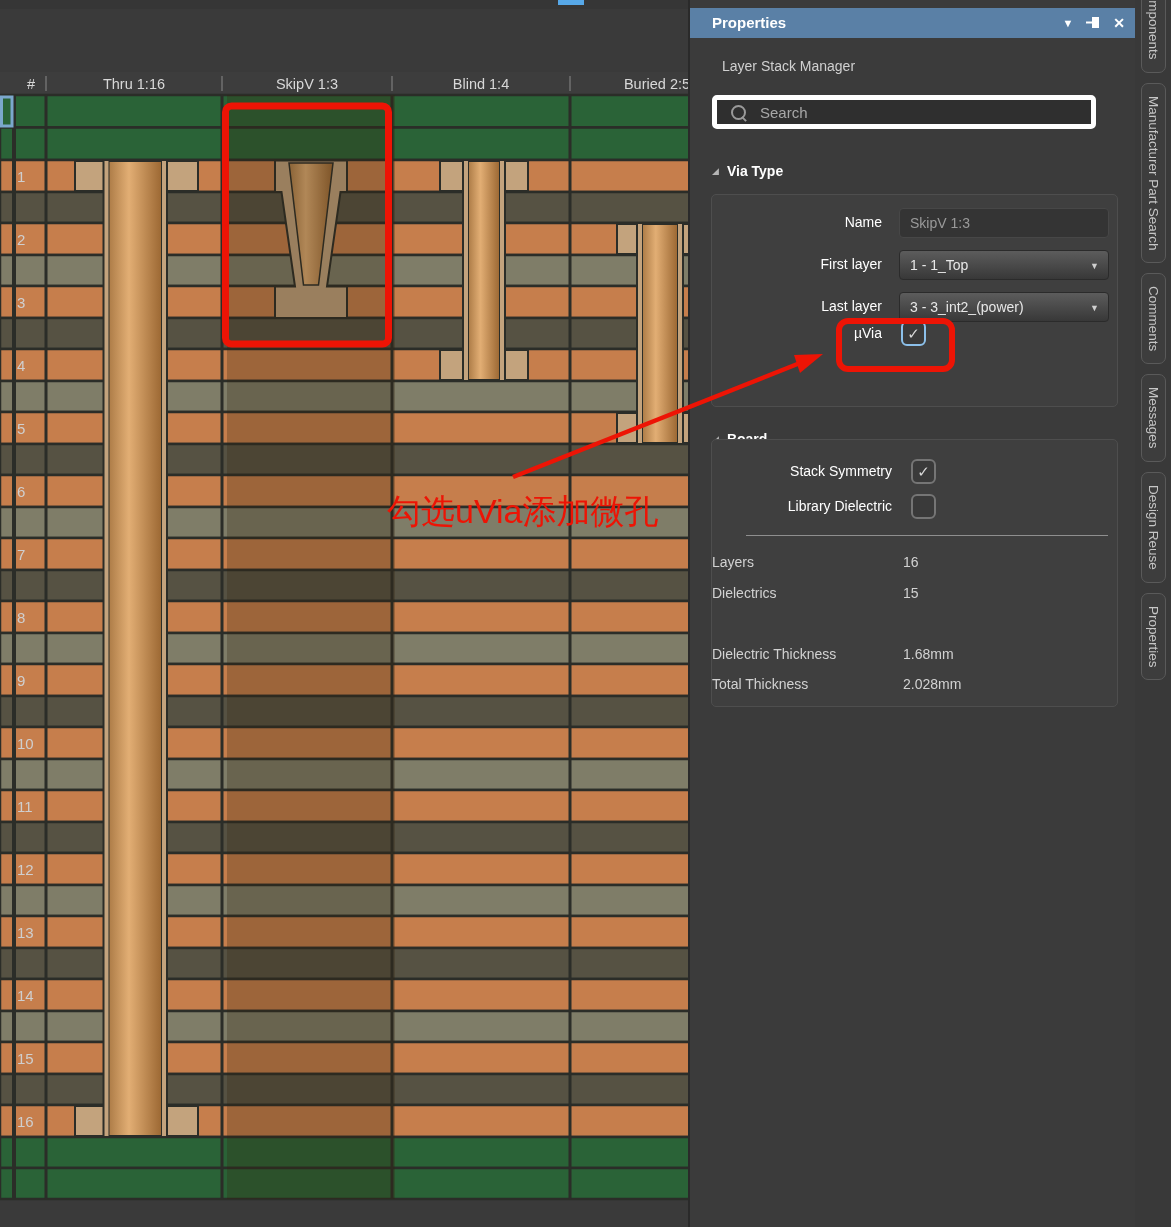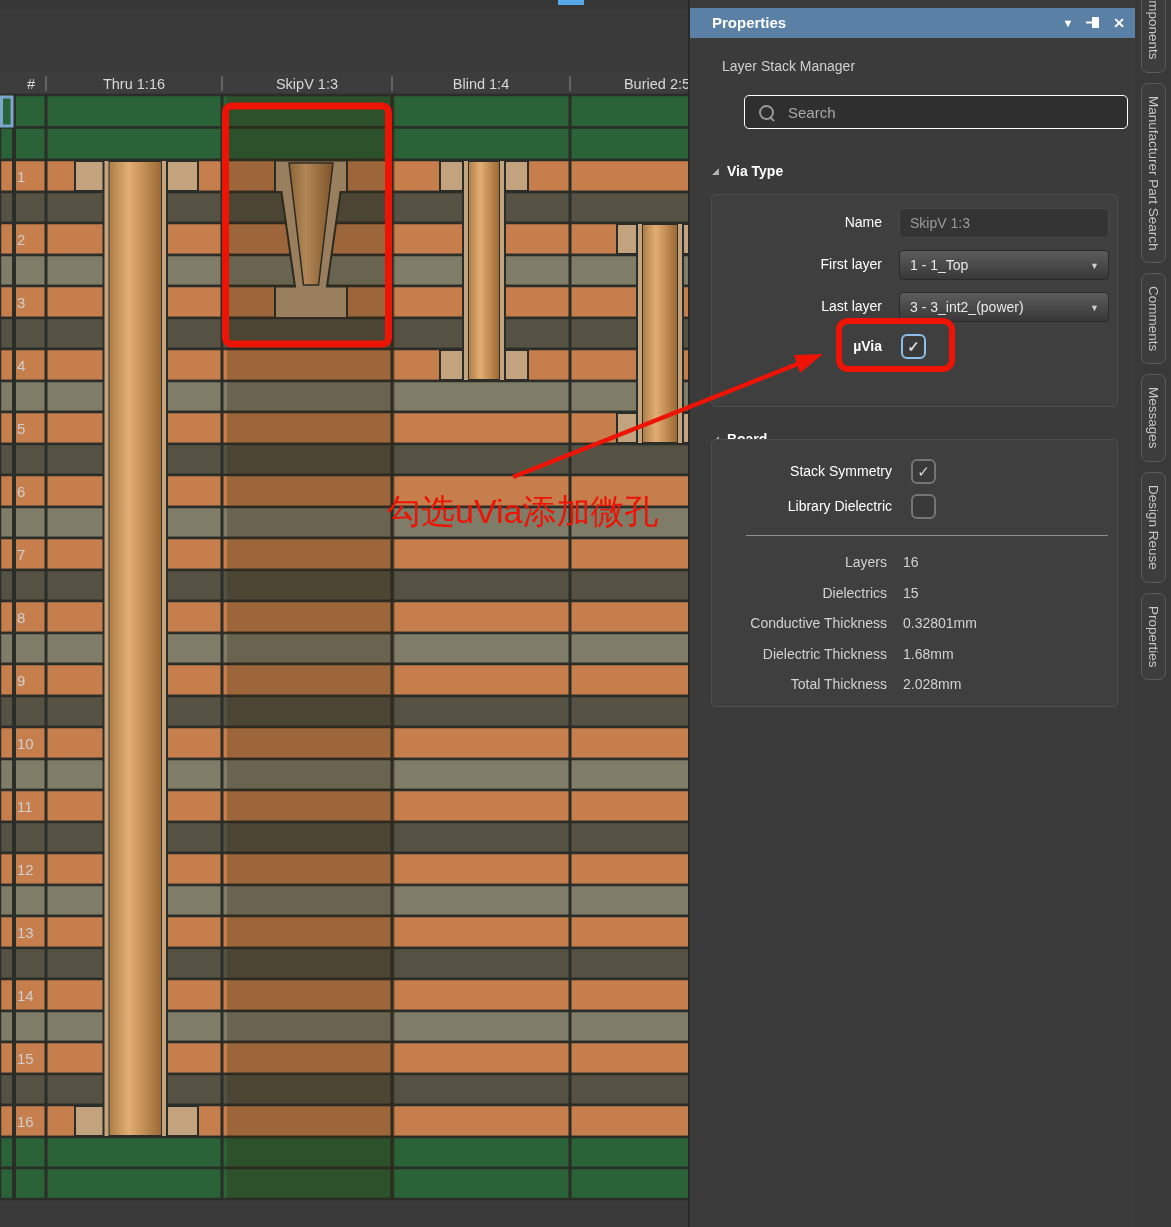--- a/index.html
+++ b/index.html
@@ -16,21 +16,21 @@
   
   #panel{position:absolute;left:688px;top:0;width:447px;height:1227px;background:#3b3b3b;
          border-left:2px solid #2a2a2a;box-sizing:border-box;z-index:10;color:#d4d4d4;font-size:14px;}
   #titlebar{position:absolute;left:0;top:8px;width:100%;height:30px;background:#5a80a6;}
   #titlebar .t{position:absolute;left:22px;top:6px;color:#ffffff;font-weight:bold;font-size:15px;}
   .tb-icons{position:absolute;right:10px;top:0;height:30px;display:flex;align-items:center;gap:12px;color:#fff;}
   .tb-icons .ic{cursor:default;font-size:11px;line-height:1;}
   .tb-icons .x{font-size:14px;font-weight:bold;}
   #subtitle{position:absolute;left:32px;top:58px;color:#d0d0d0;font-size:14px;}
   #searchbox{position:absolute;left:22px;top:95px;width:384px;height:34px;background:#2f2f2f;
-             border:1px solid #ffffff;border-radius:5px;box-sizing:border-box;display:flex;align-items:center;margin-left:32px;}
+             border:5px solid #ffffff;border-radius:5px;box-sizing:border-box;display:flex;align-items:center;}
   #searchbox .mag{width:11px;height:11px;border:2px solid #9a9a9a;border-radius:50%;margin-left:14px;position:relative;flex:0 0 auto;}
   #searchbox .mag::after{content:"";position:absolute;width:2px;height:6px;background:#9a9a9a;
              left:10px;top:9px;transform:rotate(-45deg);}
   #searchbox input{flex:1;background:transparent;border:none;outline:none;color:#cfcfcf;
              font-size:15px;margin-left:12px;font-family:"Liberation Sans",sans-serif;}
   #searchbox input::placeholder{color:#a8a8a8;}
   .section-h{position:absolute;left:22px;display:flex;align-items:center;gap:8px;color:#ffffff;font-weight:bold;font-size:14px;}
   .section-h .tri{color:#b5b5b5;font-size:9px;line-height:1;font-weight:normal;}
   .gbox{position:absolute;left:21px;width:407px;background:#3f3f3f;border:1px solid #4e4e4e;border-radius:5px;box-sizing:border-box;}
   .frow{position:absolute;left:0;width:100%;height:26px;}
@@ -40,21 +40,21 @@
   .select{background:linear-gradient(#5c5c5c,#383838);border:1px solid #2b2b2b;color:#e8e8e8;
           display:flex;align-items:center;padding-left:10px;}
   .select .caret{position:absolute;right:9px;top:10px;font-size:9px;color:#cfcfcf;}
   .checkbox{position:absolute;width:25px;height:25px;border-radius:6px;background:#3a3a3a;
             border:2px solid #757575;box-sizing:border-box;color:#d8d8d8;font-size:15px;line-height:21px;text-align:center;}
   .checkbox.blue{border-color:#8cc0ea;}
   .checkbox .mark{visibility:hidden;}
   .checkbox.checked .mark{visibility:visible;}
   .hr-line{position:absolute;height:1px;background:#8f8f8f;}
   .stat-row{position:absolute;left:0;width:100%;height:28px;}
-  .stat-row .sl{position:absolute;left:0;width:175px;text-align:right;top:4px;color:#d2d2d2;}
+  .stat-row .sl{position:absolute;left:0;width:175px;top:4px;color:#d2d2d2;}
   .stat-row .sv{position:absolute;left:191px;top:4px;color:#d2d2d2;}
   
   #tabstrip{position:absolute;left:1135px;top:0;width:36px;height:1227px;background:#393939;z-index:11;
             display:flex;flex-direction:column;align-items:center;gap:10px;}
   .vtab{writing-mode:vertical-rl;background:#3d3d3d;border:1px solid #5a5a5a;border-radius:7px;
         color:#c6c6c6;font-size:13.5px;padding:12px 4px;flex:0 0 auto;}
   
   #overlay{position:absolute;left:0;top:0;width:1171px;height:1227px;z-index:50;pointer-events:none;}
 </style>
 </head>
@@ -209,21 +209,21 @@
         <span class="caret">▼</span>
       </div>
     </div>
     <div class="frow" style="top:99px;">
       <span class="lbl">Last layer</span>
       <div class="ctrl select" style="top:-2px;">
         <span>3 - 3_int2_(power)</span>
         <span class="caret">▼</span>
       </div>
     </div>
-    <div class="frow" style="top:139px;font-weight:bold;">
+    <div class="frow" style="top:126px;">
       <span class="lbl">µVia</span>
       <div class="checkbox blue checked" style="left:189px;top:0;"><span class="mark">✓</span></div>
     </div>
   </div>
 
   <div class="section-h" style="top:431px;">
     <span class="tri">◢</span>
     <span>Board</span>
   </div>
 
@@ -238,24 +238,20 @@
     </div>
     <div class="hr-line" style="top:95px;left:34px;width:362px;"></div>
 
     <div class="stat-row" style="top:110px;">
       <span class="sl">Layers</span>
       <span class="sv">16</span>
     </div>
     <div class="stat-row" style="top:140.5px;">
       <span class="sl">Dielectrics</span>
       <span class="sv">15</span>
-    </div>
-    <div class="stat-row" style="top:171px;">
-      <span class="sl">Conductive Thickness</span>
-      <span class="sv">0.32801mm</span>
     </div>
     <div class="stat-row" style="top:201.5px;">
       <span class="sl">Dielectric Thickness</span>
       <span class="sv">1.68mm</span>
     </div>
     <div class="stat-row" style="top:232px;">
       <span class="sl">Total Thickness</span>
       <span class="sv">2.028mm</span>
     </div>
   </div>

